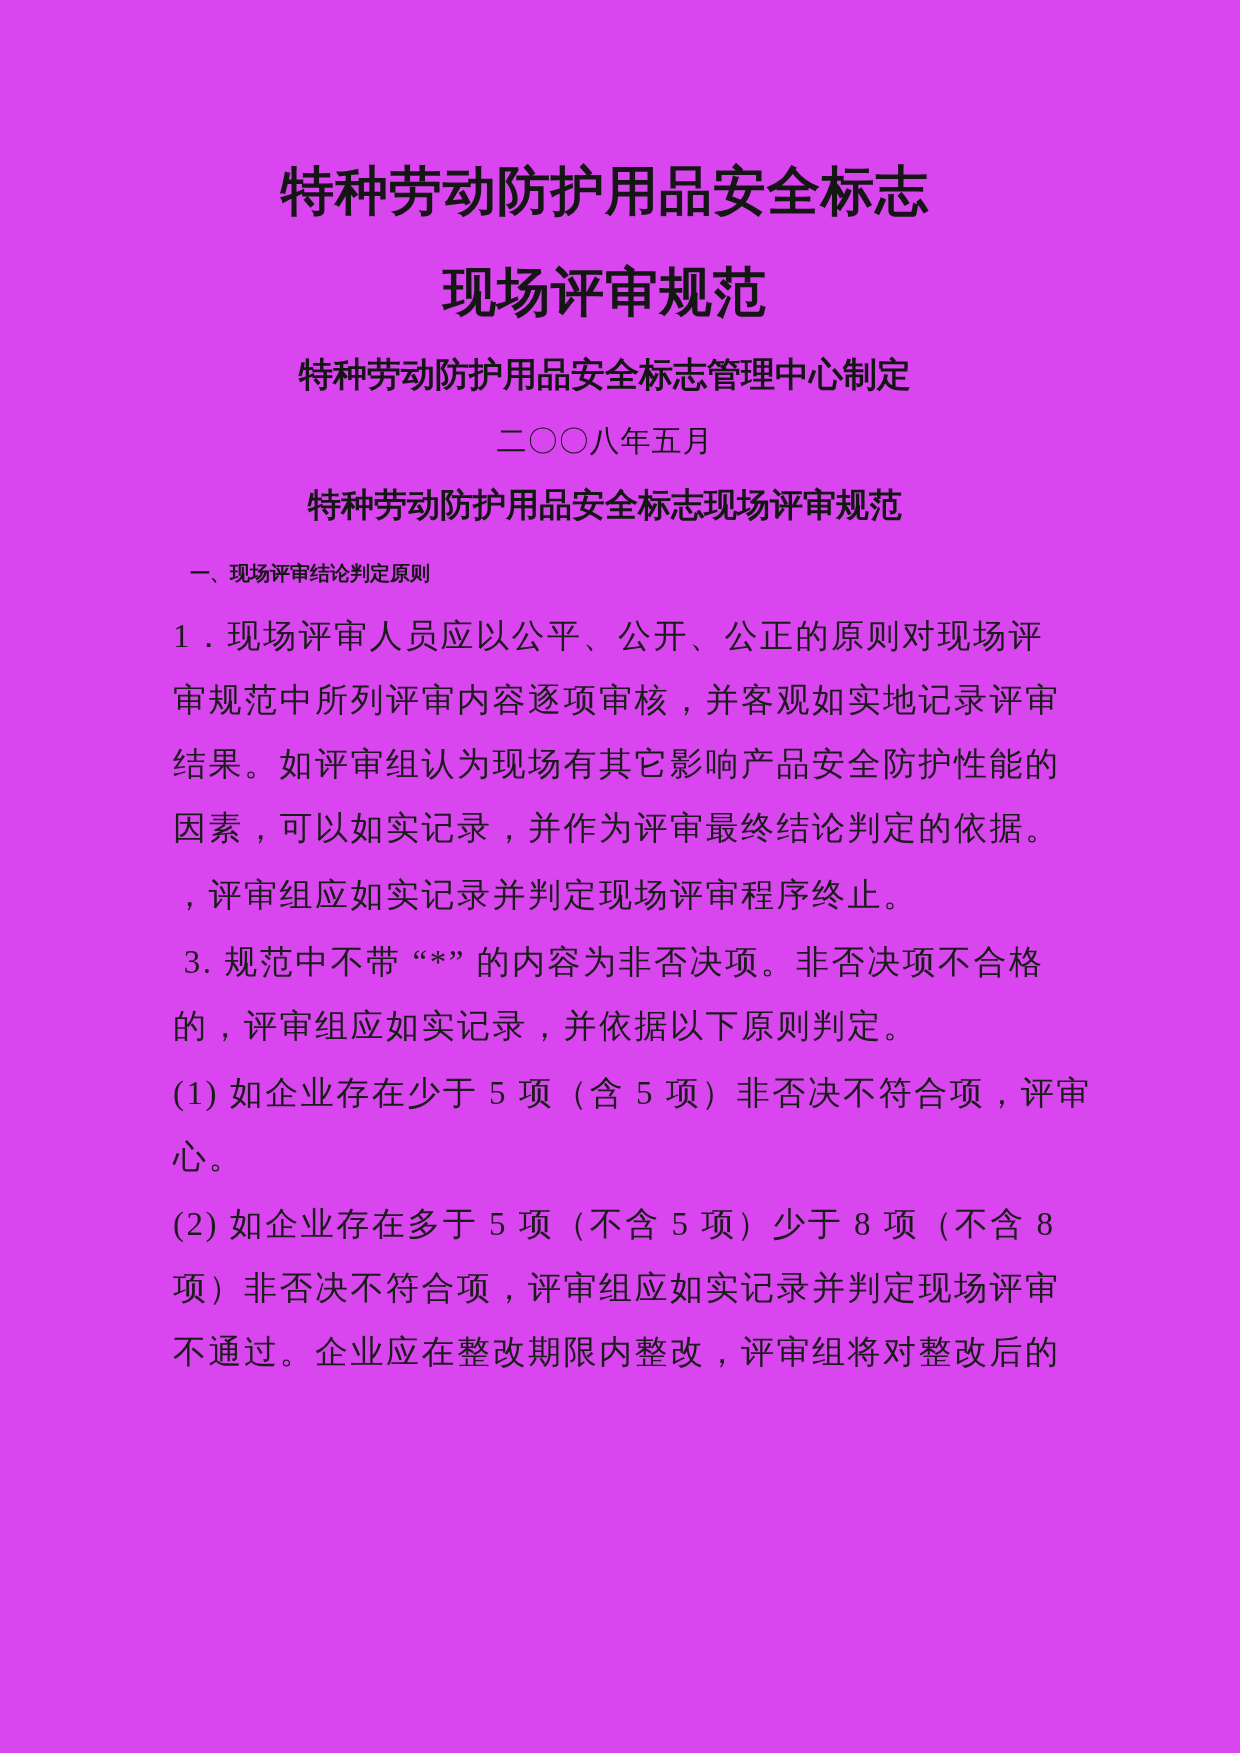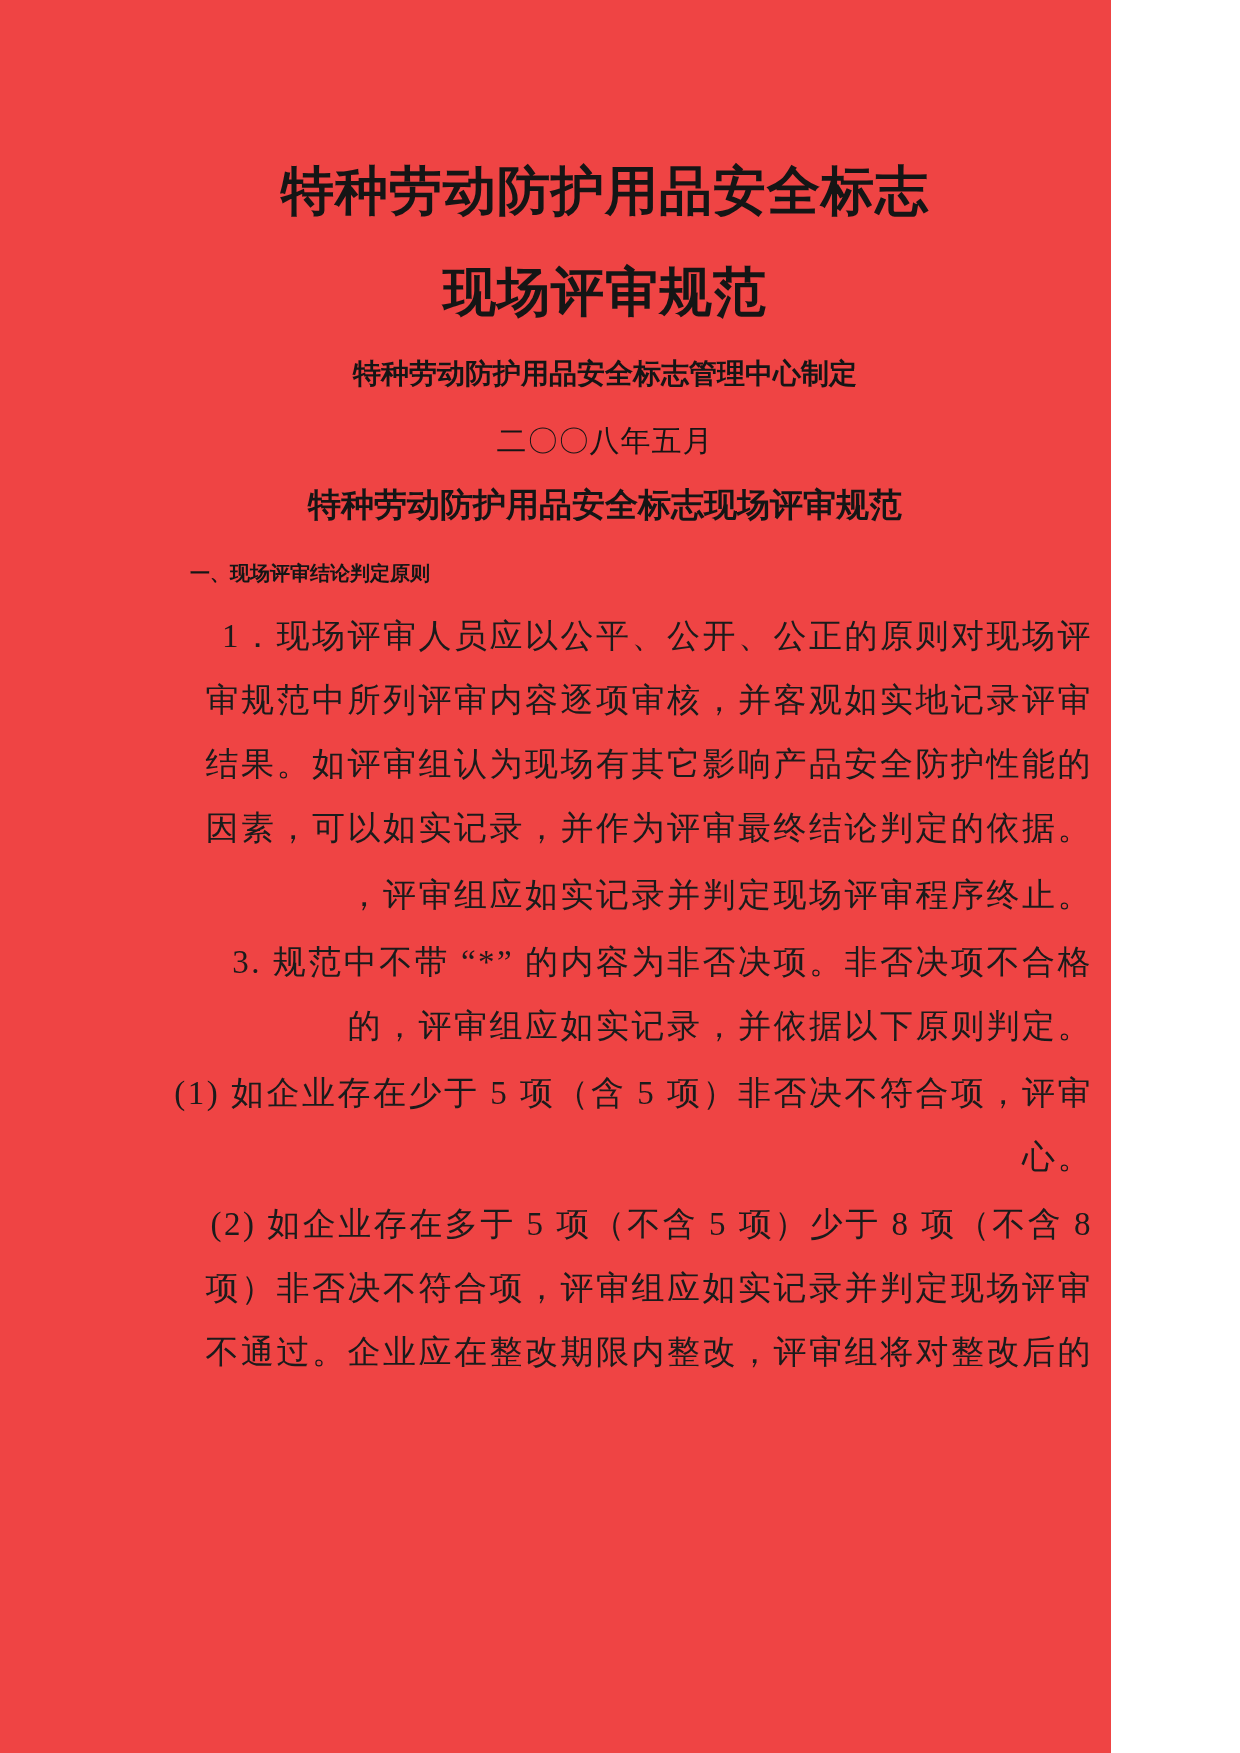--- a/index.html
+++ b/index.html
@@ -2,23 +2,23 @@
 <html><head>
 <meta charset="utf-8">
 <style>
   html, body {
     margin: 0;
     padding: 0;
     background: #ffffff;
   }
   .page {
     position: relative;
-    width: 1111px;
+    width: 1240px;
     height: 1753px;
-    background: #ef4444;
+    background: #d946ef;
     color: #151515;
     overflow: hidden;
   }
   
   .centered {
     position: absolute;
     left: 0;
     width: 1210px;
     text-align: center;
     white-space: pre;
@@ -28,21 +28,21 @@
     font-size: 53px;
     font-weight: 600;
     line-height: 62px;
     letter-spacing: 1px;
   }
   .title-line1 { top: 160px; }
   .title-line2 { top: 261px; }
   .doc-subtitle {
     top: 355px;
     font-family: "Liberation Sans", "DejaVu Sans", sans-serif;
-    font-size: 28px;
+    font-size: 34px;
     font-weight: 700;
     line-height: 38px;
   }
   .doc-date {
     top: 422px;
     font-family: "Liberation Serif", "DejaVu Serif", serif;
     font-size: 30px;
     font-weight: 400;
     line-height: 38px;
     letter-spacing: 1px;
@@ -63,21 +63,20 @@
     font-weight: 700;
     line-height: 38px;
     white-space: pre;
   }
   .document-body {
     position: absolute;
     top: 604px;
     left: 173px;
     width: 920px;
     font-family: "Liberation Serif", "DejaVu Serif", serif;
-    text-align: right;
   }
   .paragraph {
     margin: 0 0 3px 0;
   }
   .body-line {
     font-size: 33px;
     line-height: 64px;
     letter-spacing: 2.5px;
     white-space: pre;
     color: #1b1b1b;

